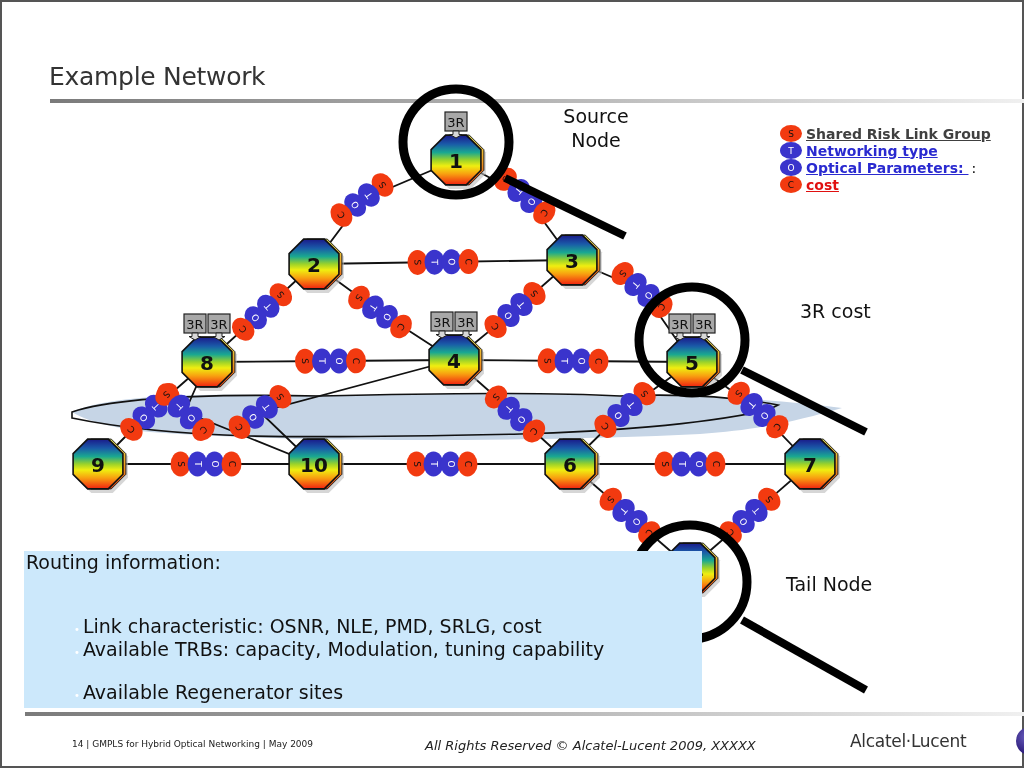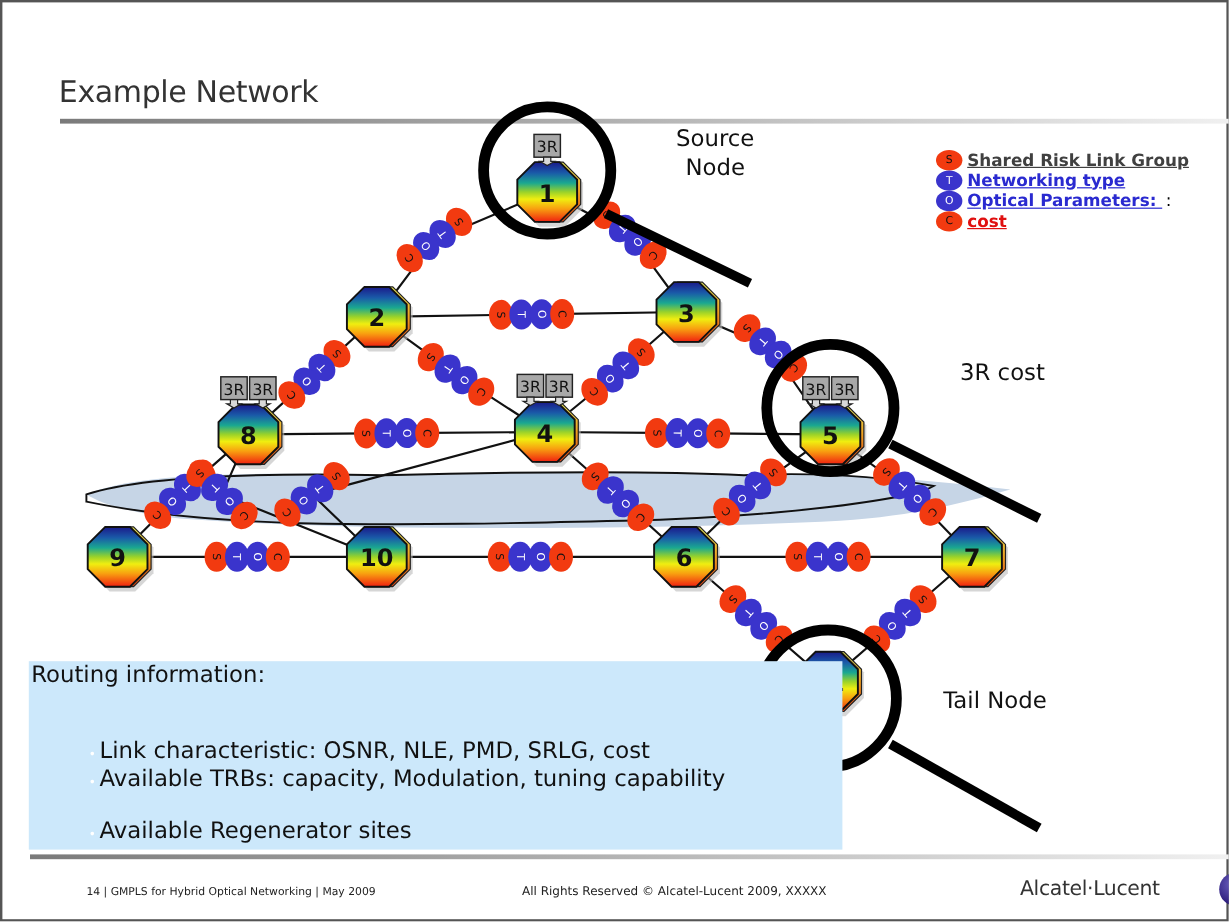--- a/index.html
+++ b/index.html
@@ -12,21 +12,21 @@
   .label { position:absolute; font-size:19px; color:#111; text-align:center; line-height:24px; }
   .legend { position:absolute; left:780px; top:125px; }
   .legend-row { display:flex; align-items:center; height:17px; }
   .legend-bead { width:22px; height:17px; border-radius:50%; color:#111; font-size:9px; display:flex; align-items:center; justify-content:center; margin-right:4px; }
   .legend-text { font-size:14px; font-weight:bold; text-decoration:underline; font-family:"DejaVu Sans", sans-serif; }
   .info-box { position:absolute; left:24px; top:551px; width:637px; height:157px; background:#cce8fb;padding-left:41px; }
   .info-heading { position:absolute; left:2px; top:0px; font-size:19px; color:#111; }
   .info-item { position:absolute; left:50px; font-size:19px; color:#111; }
   .info-item .bullet { color:#fff; font-size:10px; margin-right:3px; }
   .footer-left { position:absolute; left:25px; top:739px; font-size:9px; color:#222;margin-left:47px; }
-  .footer-center { position:absolute; left:435px; top:738px; font-size:10px; color:#222; }
+  .footer-center { position:absolute; left:425px; top:738px; font-size:13px; color:#222;font-style:italic; }
   .logo { position:absolute; left:850px; top:727px; display:flex; align-items:center;gap:44px; }
   .logo-text { font-size:17px; color:#333; letter-spacing:-0.3px; }
   .logo-mark { width:28px; height:28px; border-radius:50%; background:radial-gradient(circle at 40% 35%, #6b5fc0, #2a1a78 70%); margin-left:6px; position:relative; }
 </style>
 </head>
 <body>
 
 <div class="frame"></div>
 
 <div class="title">Example Network</div>

